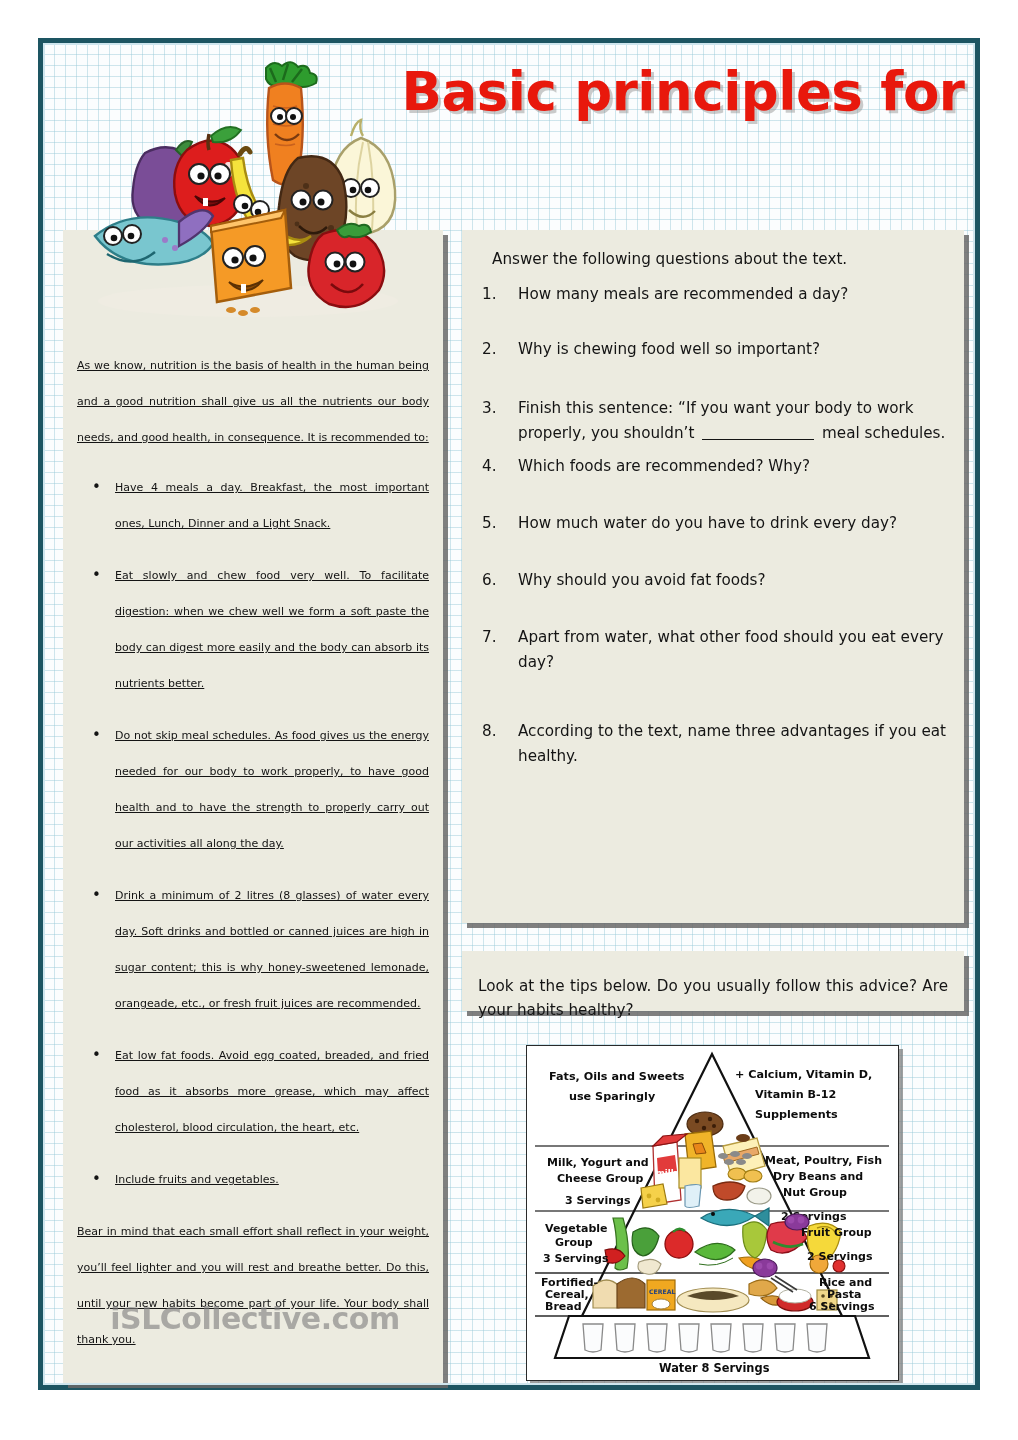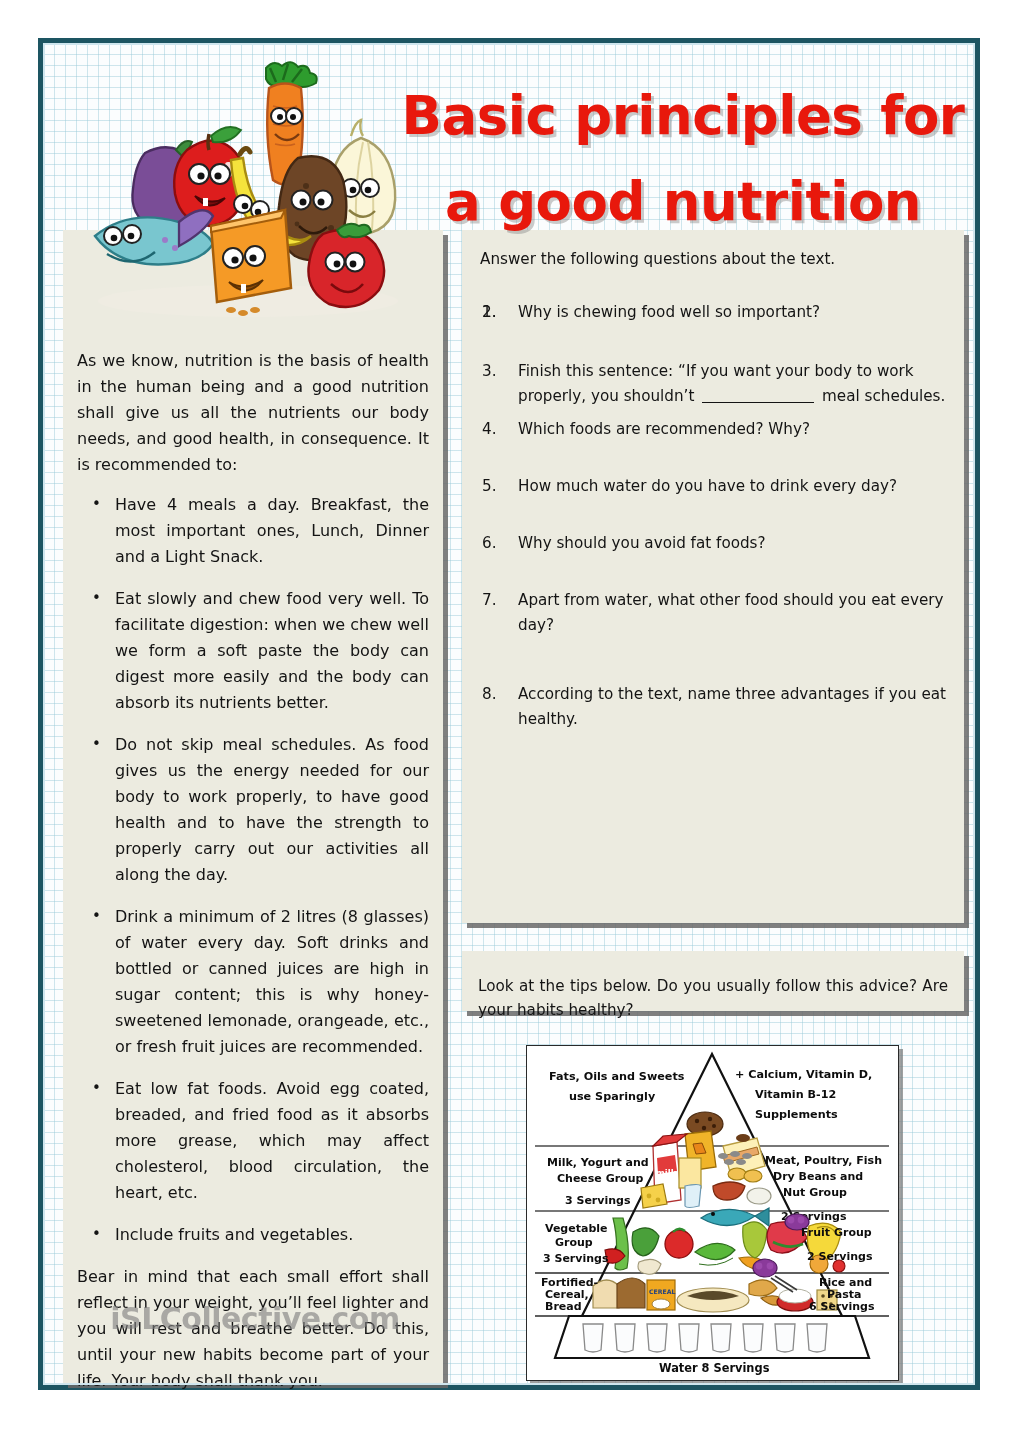--- a/index.html
+++ b/index.html
@@ -49,21 +49,21 @@
     text-align: center;
     font-family: "DejaVu Sans", sans-serif;
     font-weight: bold;
     font-size: 53px;
     line-height: 62px;
     color: #e8180c;
     letter-spacing: -0.5px;
     text-shadow: 3px 3px 0 rgba(140,140,140,0.45);
     z-index: 6;
   }
-  #title .tl { display: block; margin-top: 24px; }
+  #title .tl { display: block; }
 
   
   #foods {
     position: absolute;
     left: 40px;
     top: 15px;
     width: 325px;
     height: 265px;
     z-index: 5;
   }
@@ -80,24 +80,25 @@
   
   #text-panel {
     left: 20px;
     top: 187px;
     width: 380px;
     height: 1153px;
     padding: 118px 14px 10px 14px;
   }
   #text-body {
     font-family: "DejaVu Sans", sans-serif;
-    font-size: 16px;
-    line-height: 26px;
+    font-size: 11px;
+    line-height: 36px;
     color: #141414;
     text-align: justify;
+    text-decoration: underline;
   }
   #text-body p {
     margin: 0 0 14px 0;
   }
   #text-body ul {
     margin: 0 0 10px 0;
     padding: 0 0 0 38px;
     list-style: none;
   }
   #text-body li {
@@ -134,21 +135,21 @@
     left: 419px;
     top: 187px;
     width: 502px;
     height: 693px;
     padding: 18px 18px 10px 18px;
   }
   #questions-lead {
     font-size: 15.2px;
     line-height: 22px;
     color: #141414;
-    margin: 0 0 12px 0;
+    margin: 0 0 12px 12px;
   }
   ol#questions {
     margin: 0;
     padding: 0;
     list-style: none;
   }
   ol#questions li {
     position: relative;
     padding-left: 38px;
     font-size: 15.2px;
@@ -311,21 +312,20 @@
         <circle cx="272" cy="204" r="9.5" fill="#fff" stroke="#222" stroke-width="2"></circle>
         <circle cx="254" cy="206" r="3.4" fill="#111"></circle>
           <circle cx="270" cy="206" r="3.4" fill="#111"></circle>
         <path d="M248 226 q18 16 32 0" stroke="#7a0a0d" stroke-width="2.6" fill="none"></path>
       </g>
     </svg>
   </div>
 
   <div id="title">
     <span class="tl">Basic principles for</span>
-    <span class="tl">a good nutrition</span>
   </div>
 
   <div class="panel" id="text-panel">
     <div id="text-body">
       <p>As we know, nutrition is the basis of health in the human being and a good nutrition shall give us all the nutrients our body needs, and good health, in consequence. It is recommended to:</p>
       <ul>
         <li>Have 4 meals a day. Breakfast, the most important ones, Lunch, Dinner and a Light Snack.</li>
         <li>Eat slowly and chew food very well. To facilitate digestion: when we chew well we form a soft paste the body can digest more easily and the body can absorb its nutrients better.</li>
         <li>Do not skip meal schedules. As food gives us the energy needed for our body to work properly, to have good health and to have the strength to properly carry out our activities all along the day.</li>
         <li>Drink a minimum of 2 litres (8 glasses) of water every day. Soft drinks and bottled or canned juices are high in sugar content; this is why honey-sweetened lemonade, orangeade, etc., or fresh fruit juices are recommended.</li>
@@ -335,20 +335,21 @@
       <p>Bear in mind that each small effort shall reflect in your weight, you’ll feel lighter and you will rest and breathe better. Do this, until your new habits become part of your life. Your body shall thank you.</p>
     </div>
     <div id="watermark">iSLCollective.com</div>
   </div>
 
   <div class="panel" id="questions-panel">
     <p id="questions-lead">Answer the following questions about the text.</p>
     <ol id="questions">
       <li>
         <span class="qnum">1.</span>
+        <span>How many meals are recommended a day?</span>
       </li>
       <li style="margin-top:30px">
         <span class="qnum">2.</span>
         <span>Why is chewing food well so important?</span>
       </li>
       <li style="margin-top:34px">
         <span class="qnum">3.</span>
         <span>Finish this sentence: “If you want your body to work properly, you shouldn’t</span>
         <span class="blank-line"></span>
         <span>meal schedules.</span>

